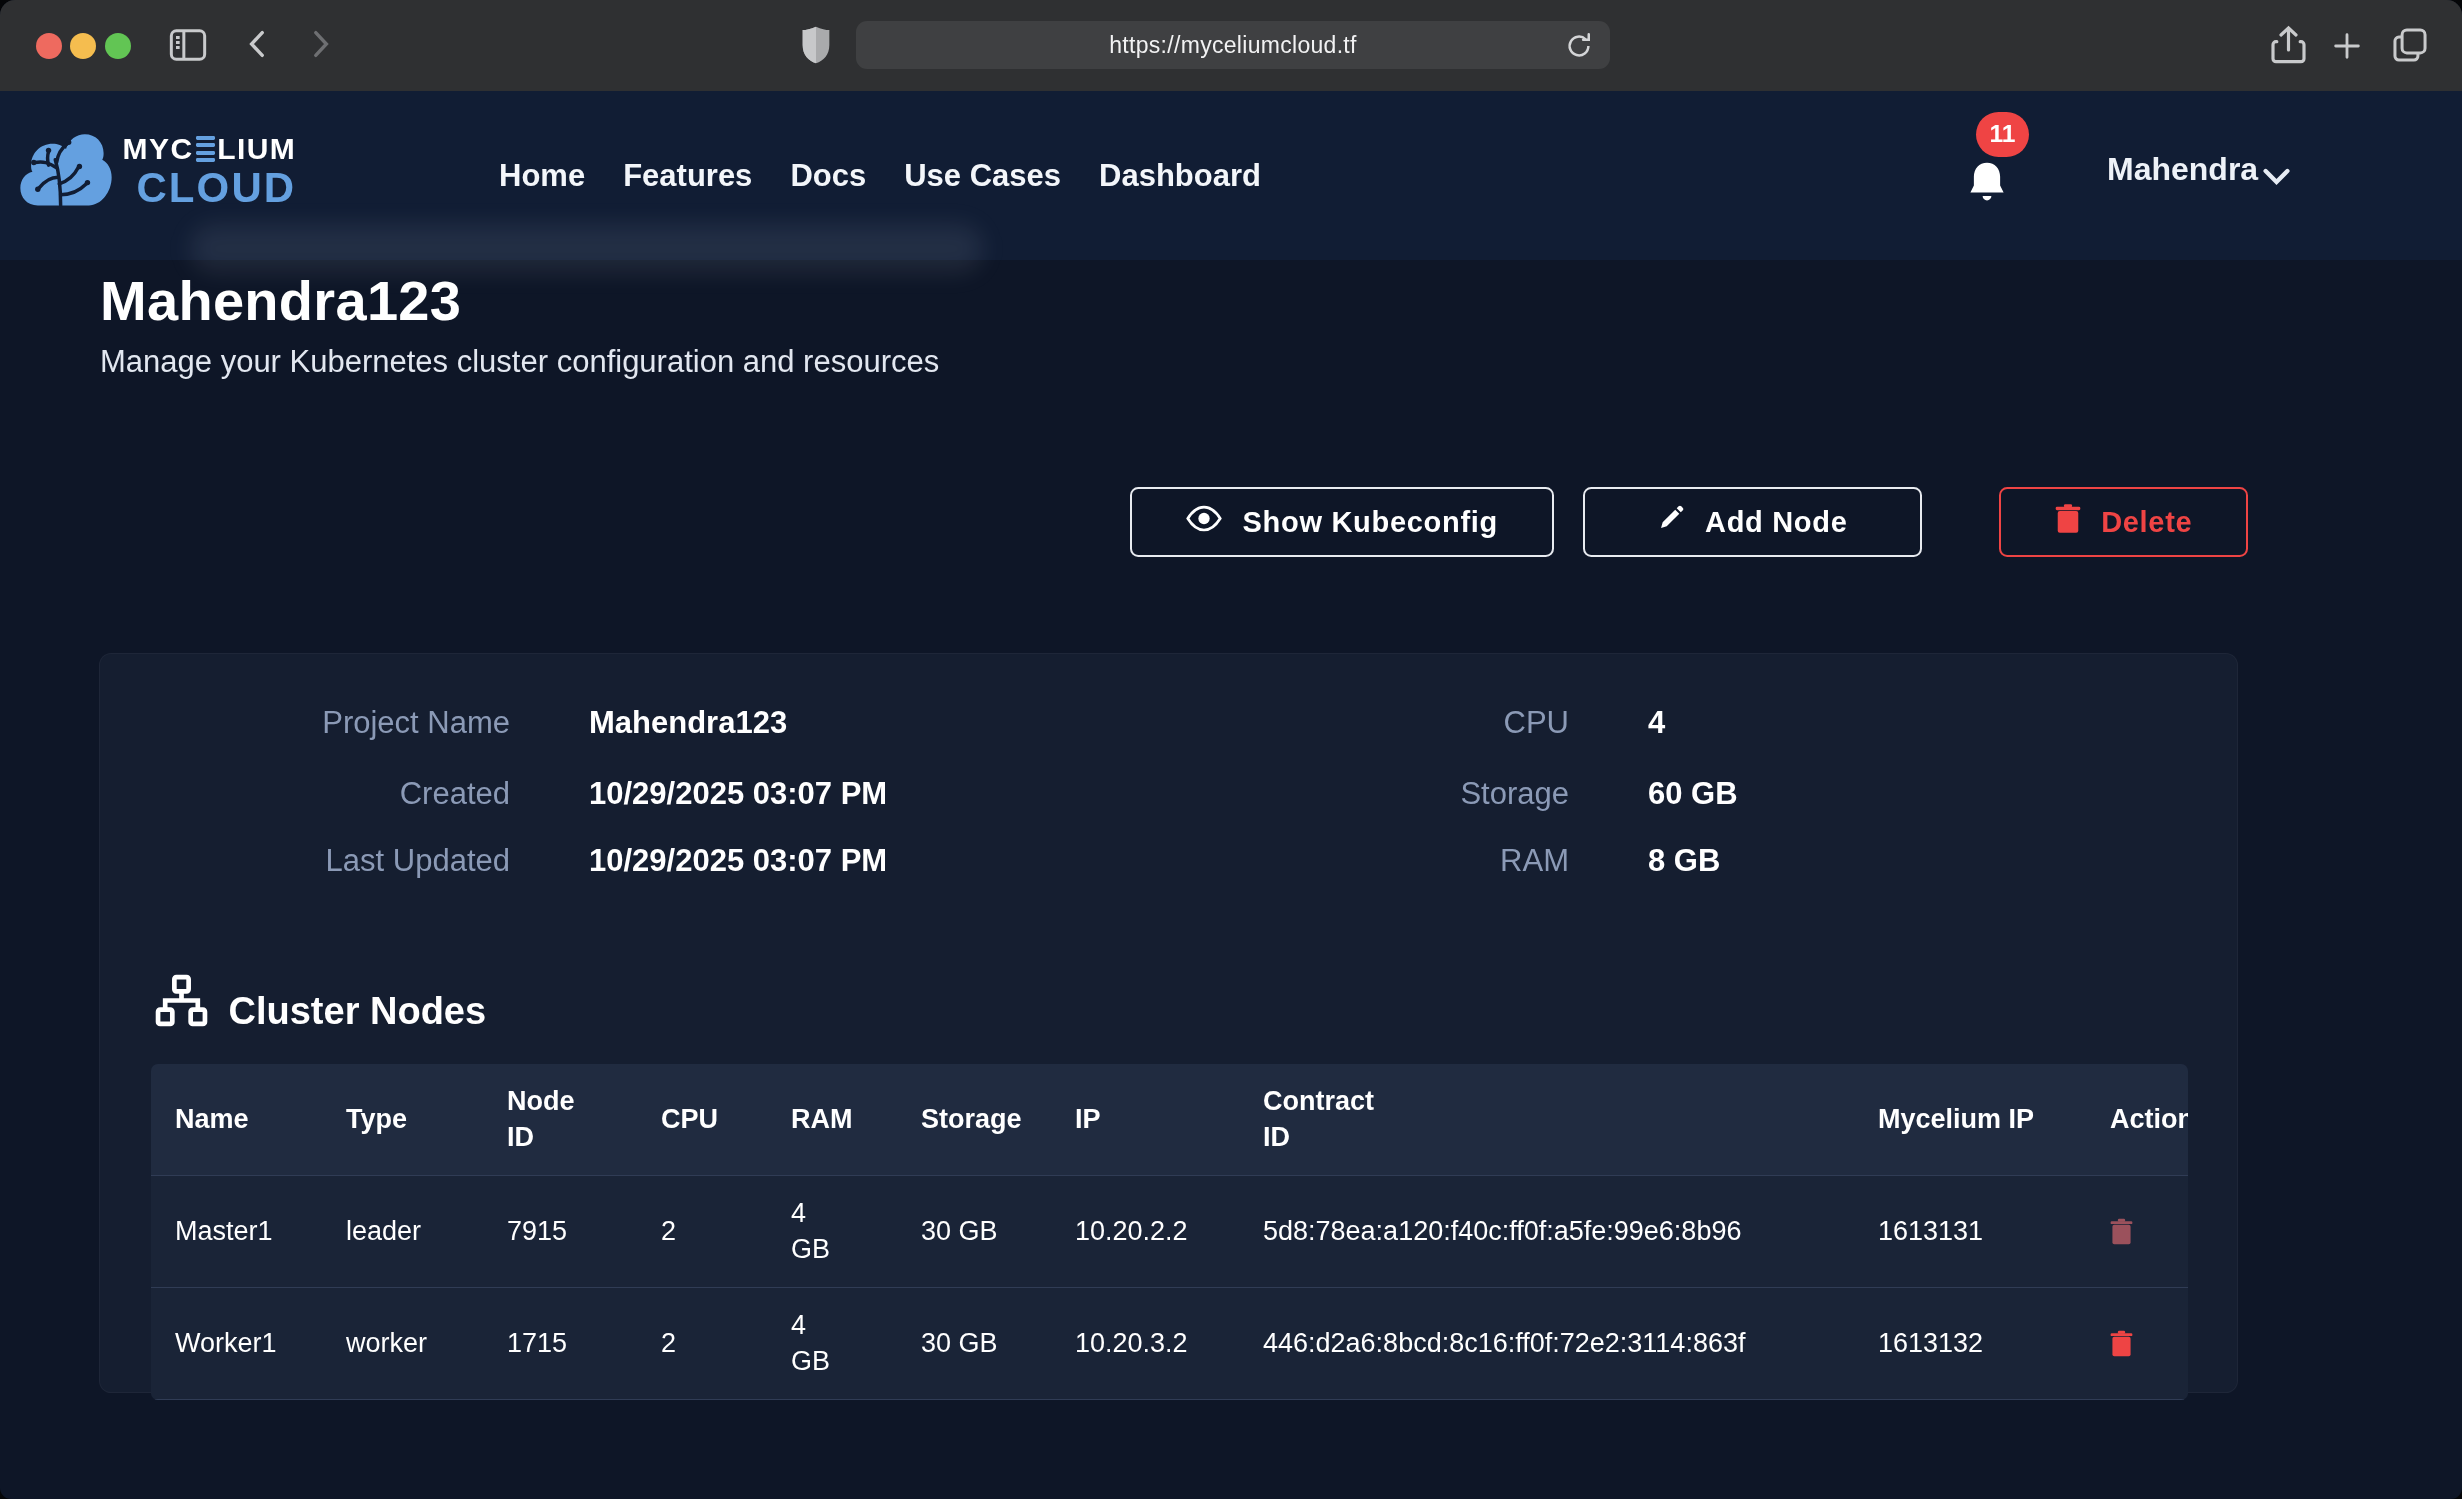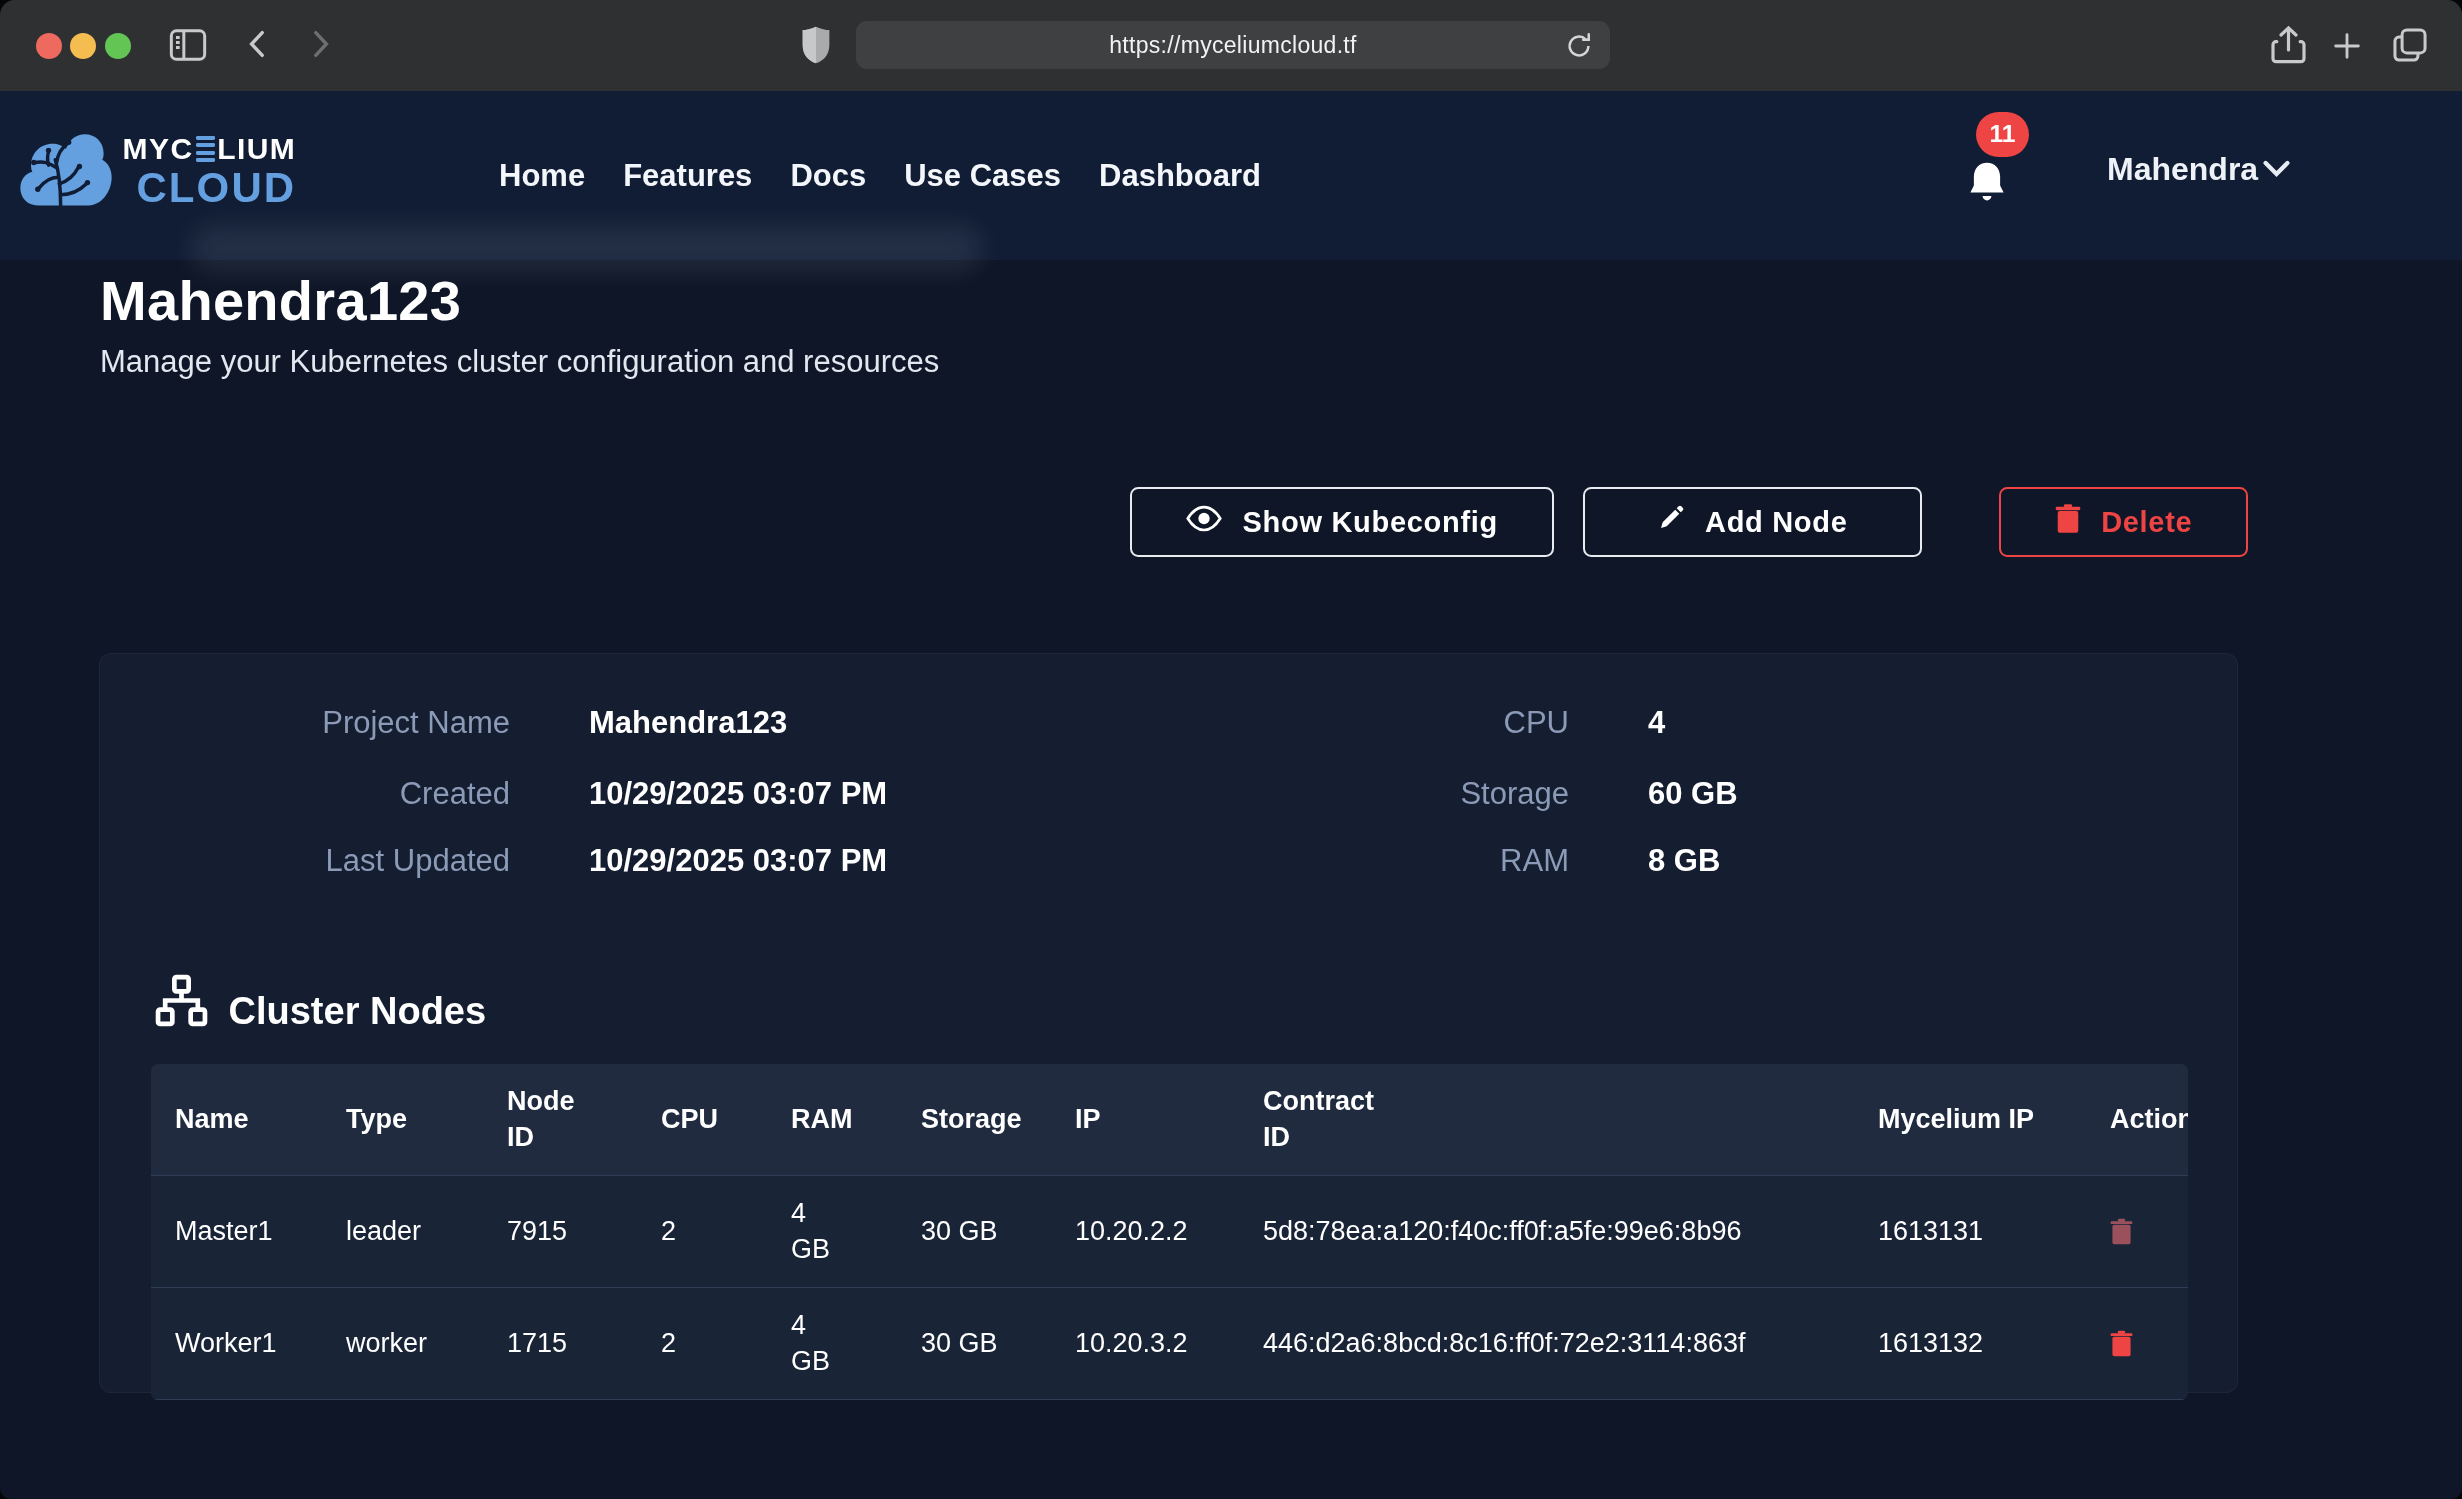--- a/index.html
+++ b/index.html
@@ -25,21 +25,21 @@
   .logo{position:absolute;left:19px;top:41px;display:flex;align-items:center;gap:9.6px;}
   .logo-text{display:flex;flex-direction:column;line-height:1;align-items:flex-end;}
   .logo-top{display:flex;align-items:center;font-size:30px;font-weight:800;color:#ffffff;letter-spacing:1.4px;}
   .e-bars{display:inline-flex;flex-direction:column;gap:3.4px;margin:0 2.7px;}
   .e-bars i{display:block;width:18.5px;height:4.1px;background:#64a0e0;border-radius:1.4px;}
   .logo-bottom{font-size:42px;font-weight:800;color:#64a0e0;letter-spacing:2.1px;margin-top:2.7px;}
   .nav-links{position:absolute;left:499px;top:0;height:169px;display:flex;align-items:center;gap:38px;}
   .nav-link{font-size:31px;font-weight:650;color:#f3f6fa;cursor:pointer;}
   .bell-wrap{position:absolute;left:1966px;top:68px;width:75px;height:82px;color:#ffffff;}
   .badge{position:absolute;left:1976px;top:20.5px;min-width:53px;height:45px;background:#ef4444;border-radius:23px;color:#fff;font-size:24.6px;font-weight:700;display:flex;align-items:center;justify-content:center;z-index:2;}
-  .user{position:absolute;left:2107px;top:60px;display:flex;align-items:center;gap:4px;color:#eef2f8;}
+  .user{position:absolute;left:2107px;top:60px;display:flex;align-items:flex-end;gap:4px;color:#eef2f8;}
   .user-name{font-size:32px;font-weight:650;}
 
   
   .page-title{position:absolute;left:100px;top:230px;font-size:56px;font-weight:750;color:#ffffff;z-index:2;letter-spacing:0.3px;}
   .page-sub{position:absolute;left:100px;top:313px;font-size:31px;color:#e2e7f0;z-index:2;}
 
   
   .actions{position:absolute;left:1130px;top:487px;display:flex;gap:29px;z-index:2;}
   .btn{height:70px;border-radius:8.2px;border:2.1px solid #e8ebf0;background:transparent;display:flex;align-items:center;justify-content:center;gap:20.5px;color:#ffffff;font-size:29px;font-weight:700;letter-spacing:0.7px;cursor:pointer;box-sizing:border-box;}
   .btn-kube{width:424px;}

